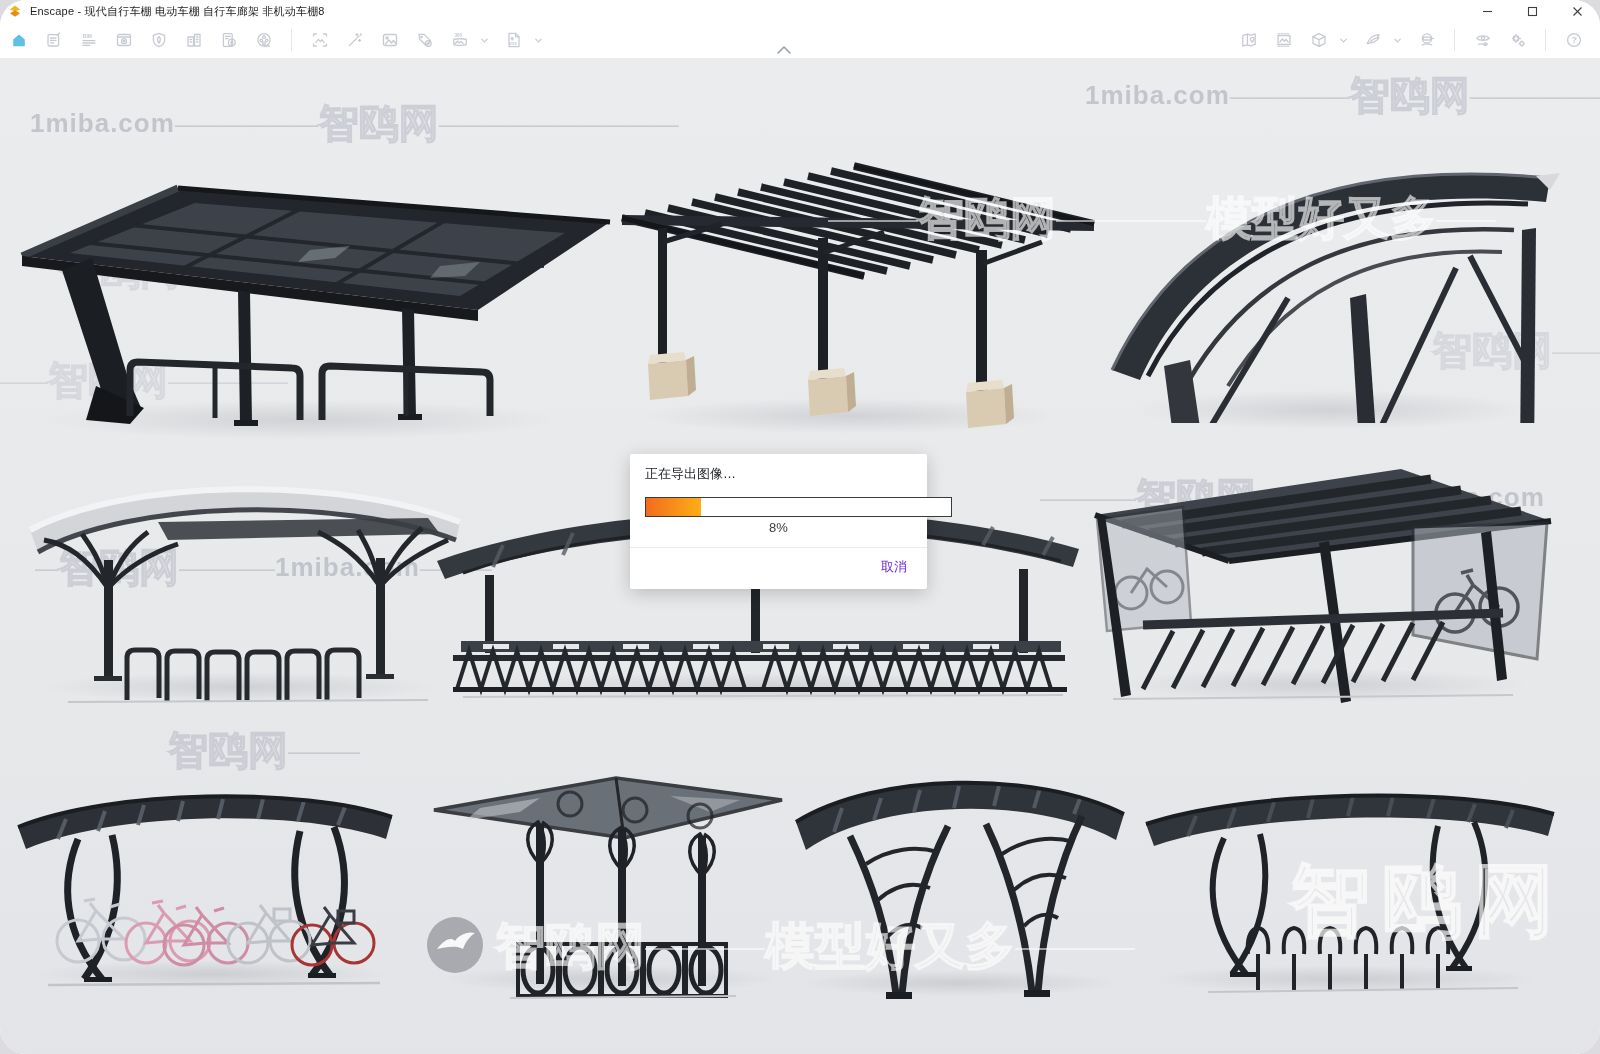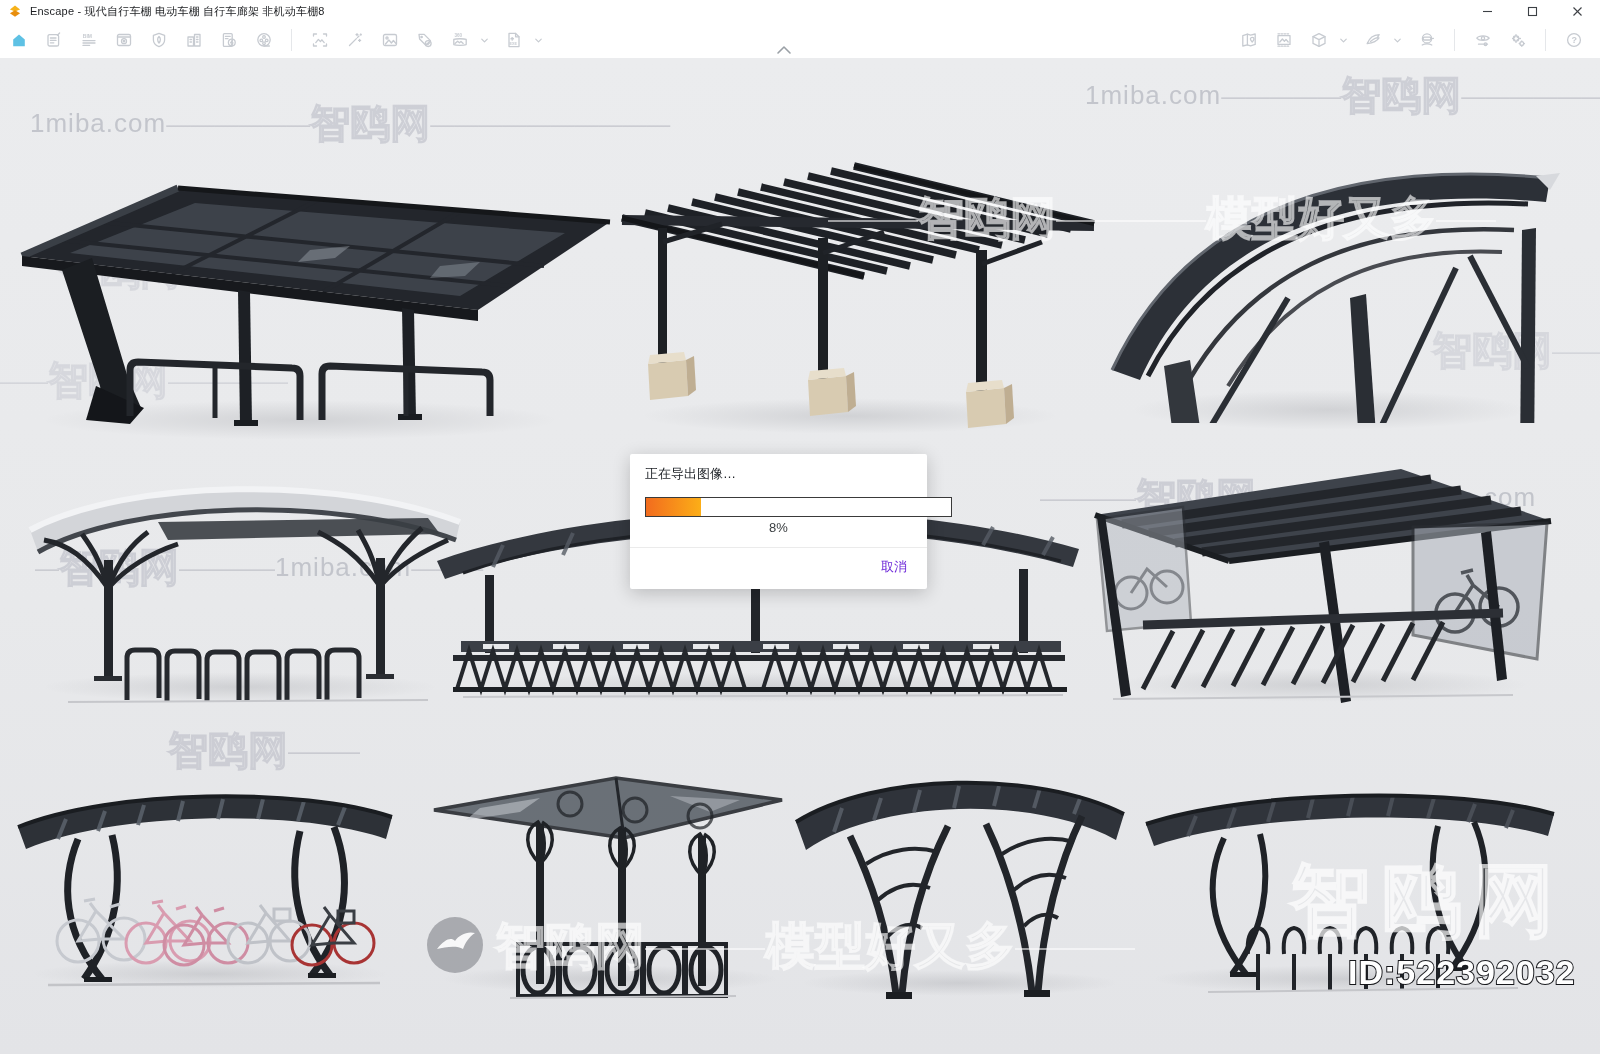--- a/index.html
+++ b/index.html
@@ -1,17 +1,17 @@
 <!DOCTYPE html>
 <html><head>
 <meta charset="utf-8">
 <style>
   html,body{margin:0;padding:0;background:#dcdcde;}
   .app{position:relative;width:1600px;height:1054px;overflow:hidden;background:#fff;
-       font-family:"Liberation Sans","DejaVu Sans",sans-serif;-webkit-font-smoothing:antialiased;}
+       font-family:"Liberation Sans","DejaVu Sans",sans-serif;border-radius:26px;-webkit-font-smoothing:antialiased;}
   
   .titlebar{position:absolute;left:0;top:0;width:1600px;height:22px;background:#ffffff;
             display:flex;align-items:center;z-index:30;}
   .tb-logo{margin-left:8px;display:flex;align-items:center;}
   .tb-title{margin-left:8px;font-size:11px;color:#1c1e21;letter-spacing:.2px;}
   .win-btns{position:absolute;right:0;top:0;height:22px;display:flex;}
   .win-btn{width:45px;height:22px;display:flex;align-items:center;justify-content:center;}
   .win-btn svg *{stroke:#3c4045;stroke-width:1.1;fill:none;}
   
   .toolbar{position:absolute;left:0;top:22px;width:1600px;height:36px;background:#ffffff;
@@ -26,21 +26,21 @@
   .caret-up{position:absolute;left:776px;top:42px;z-index:31;}
   .caret-up svg path{stroke:#9aa0a6;stroke-width:1.6;fill:none;stroke-linecap:round;stroke-linejoin:round;}
   
   .canvas{position:absolute;left:0;top:58px;width:1600px;height:996px;overflow:hidden;
           background:linear-gradient(180deg,#ebecee 0%,#e8e9eb 55%,#e3e4e7 100%);}
   .shelter{position:absolute;z-index:2;}
   .shadow{position:absolute;z-index:1;background:radial-gradient(ellipse at center,rgba(70,72,80,.15),rgba(70,72,80,0) 70%);}
   
   .wm{position:absolute;white-space:nowrap;display:flex;align-items:center;pointer-events:none;}
   .wm.z1{z-index:1;} .wm.z3{z-index:3;}
-  .wm .u{font-weight:400;font-size:26px;color:rgba(168,171,181,.6);letter-spacing:1px;}
+  .wm .u{font-weight:700;font-size:26px;color:rgba(168,171,181,.6);letter-spacing:1px;}
   .wm .d{font-size:24px;color:rgba(176,179,188,.55);}
   .wm .c{font-weight:700;font-size:40px;color:rgba(225,226,232,.18);-webkit-text-stroke:1.2px rgba(186,189,198,.6);}
   .wm-faint .c{-webkit-text-stroke:1.1px rgba(192,195,203,.45);} .wm-faint .d,.wm-faint .u{color:rgba(180,183,192,.4);}
   .wm-white .d{color:rgba(255,255,255,.55);font-size:30px;}
   .wm-white .c,.wm-white .s{font-weight:700;font-size:46px;color:rgba(255,255,255,.08);-webkit-text-stroke:1.5px rgba(255,255,255,.62);}
   .wm-big .c{font-size:80px;letter-spacing:12px;color:rgba(255,255,255,.06);-webkit-text-stroke:1.7px rgba(255,255,255,.68);}
   .wm-bc .c,.wm-bc .s{font-size:50px;}
   .bird{margin-right:10px;}
   
   .dialog{position:absolute;left:630px;top:396px;width:297px;height:135px;background:#ffffff;
@@ -701,25 +701,20 @@
         </svg>
       </span>
       <span class="c">智鸥网</span>
         <span class="d">————</span>
         <span class="s">模型好又多</span>
         <span class="d">————</span>
     </div>
     <div class="wm z3 wm-white wm-big" style="left:1290px;top:790px">
       <span class="c">智鸥网</span>
     </div>
-    <div class="wm z3" style="left:1348px;top:888px">
-      <svg width="236" height="52" viewBox="0 0 236 52">
-        <text x="0" y="38" font-size="34" font-weight="bold" fill="#ffffff" stroke="#17181c" stroke-width="2" paint-order="stroke" letter-spacing="1">ID:522392032</text>
-      </svg>
-    </div>
 
     <div class="dialog">
       <div class="dlg-title">正在导出图像…</div>
       <div class="progress-track">
         <div class="progress-fill" style="width: 18%; background: linear-gradient(90deg, rgb(242, 108, 30), rgb(252, 174, 23));"></div>
       </div>
       <div class="dlg-percent">8%</div>
       <div class="dlg-sep"></div>
       <button class="dlg-cancel">取消</button>
     </div>

